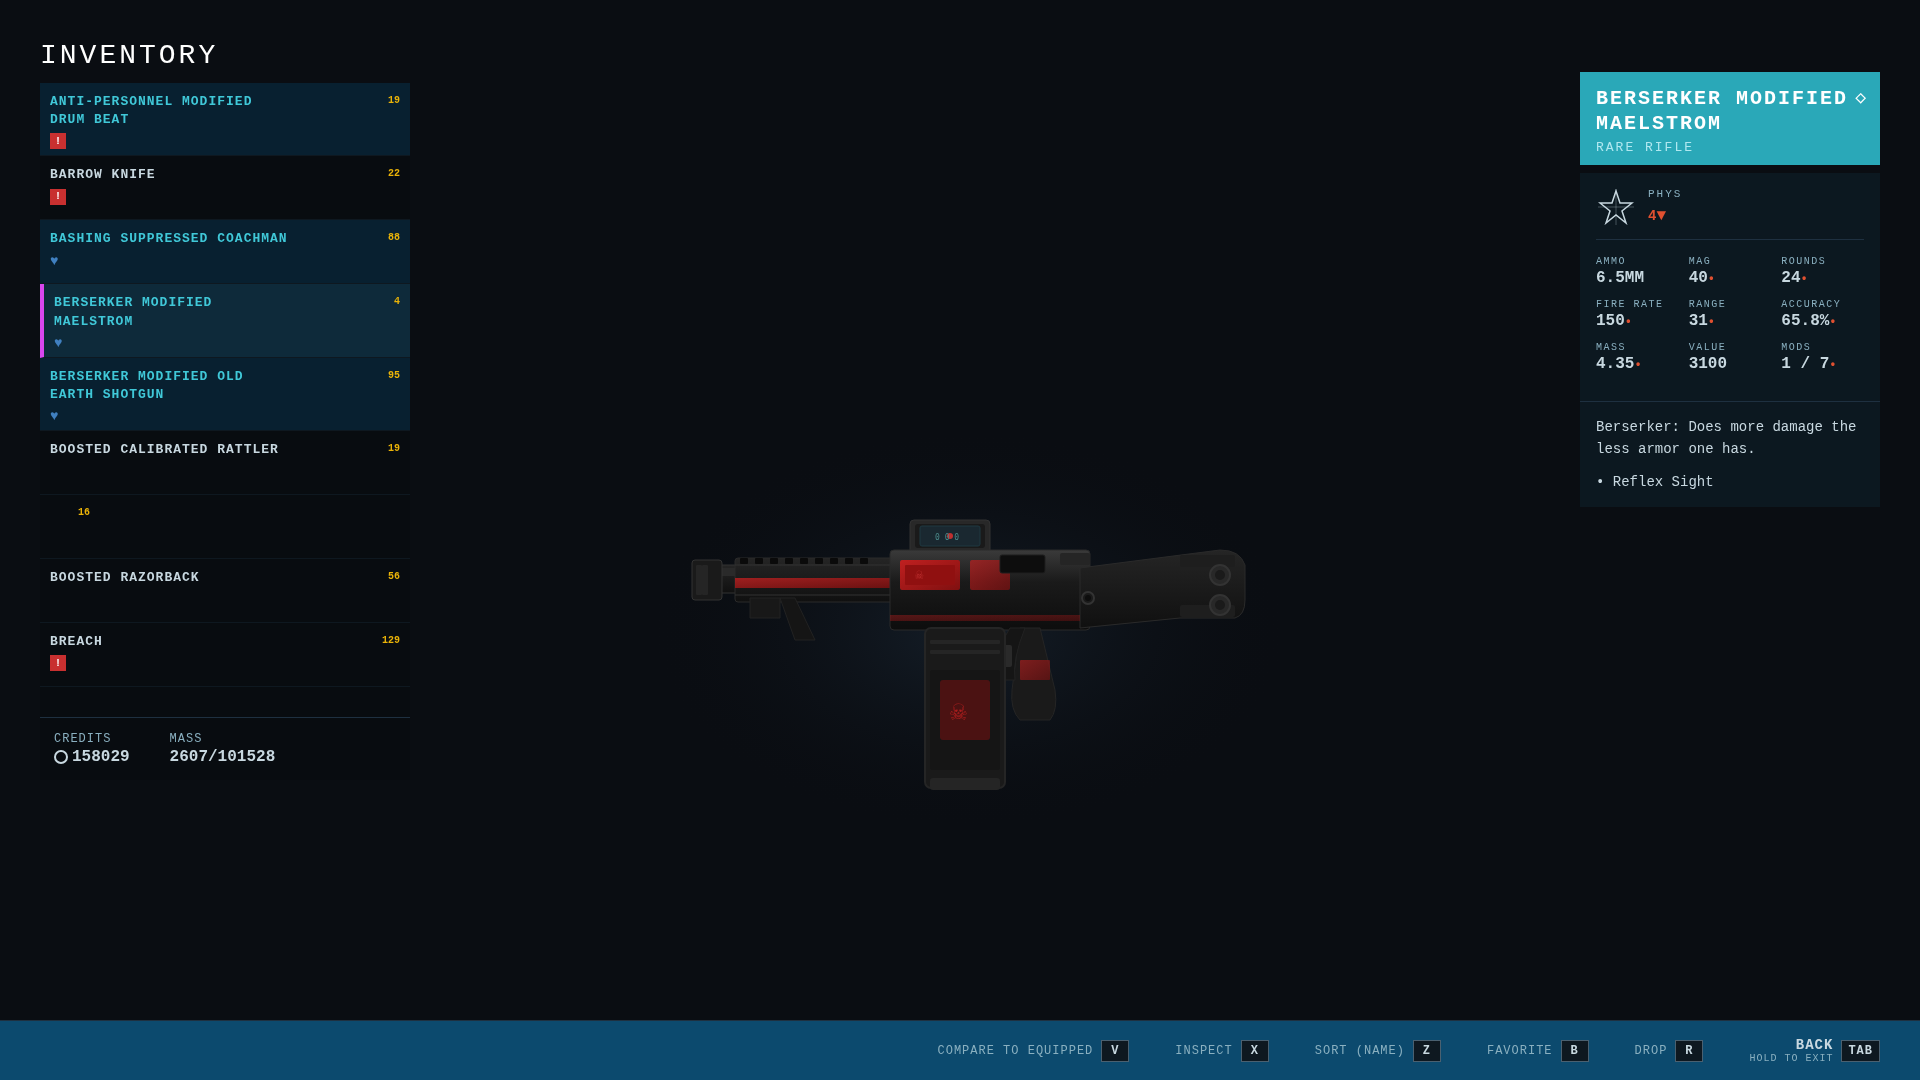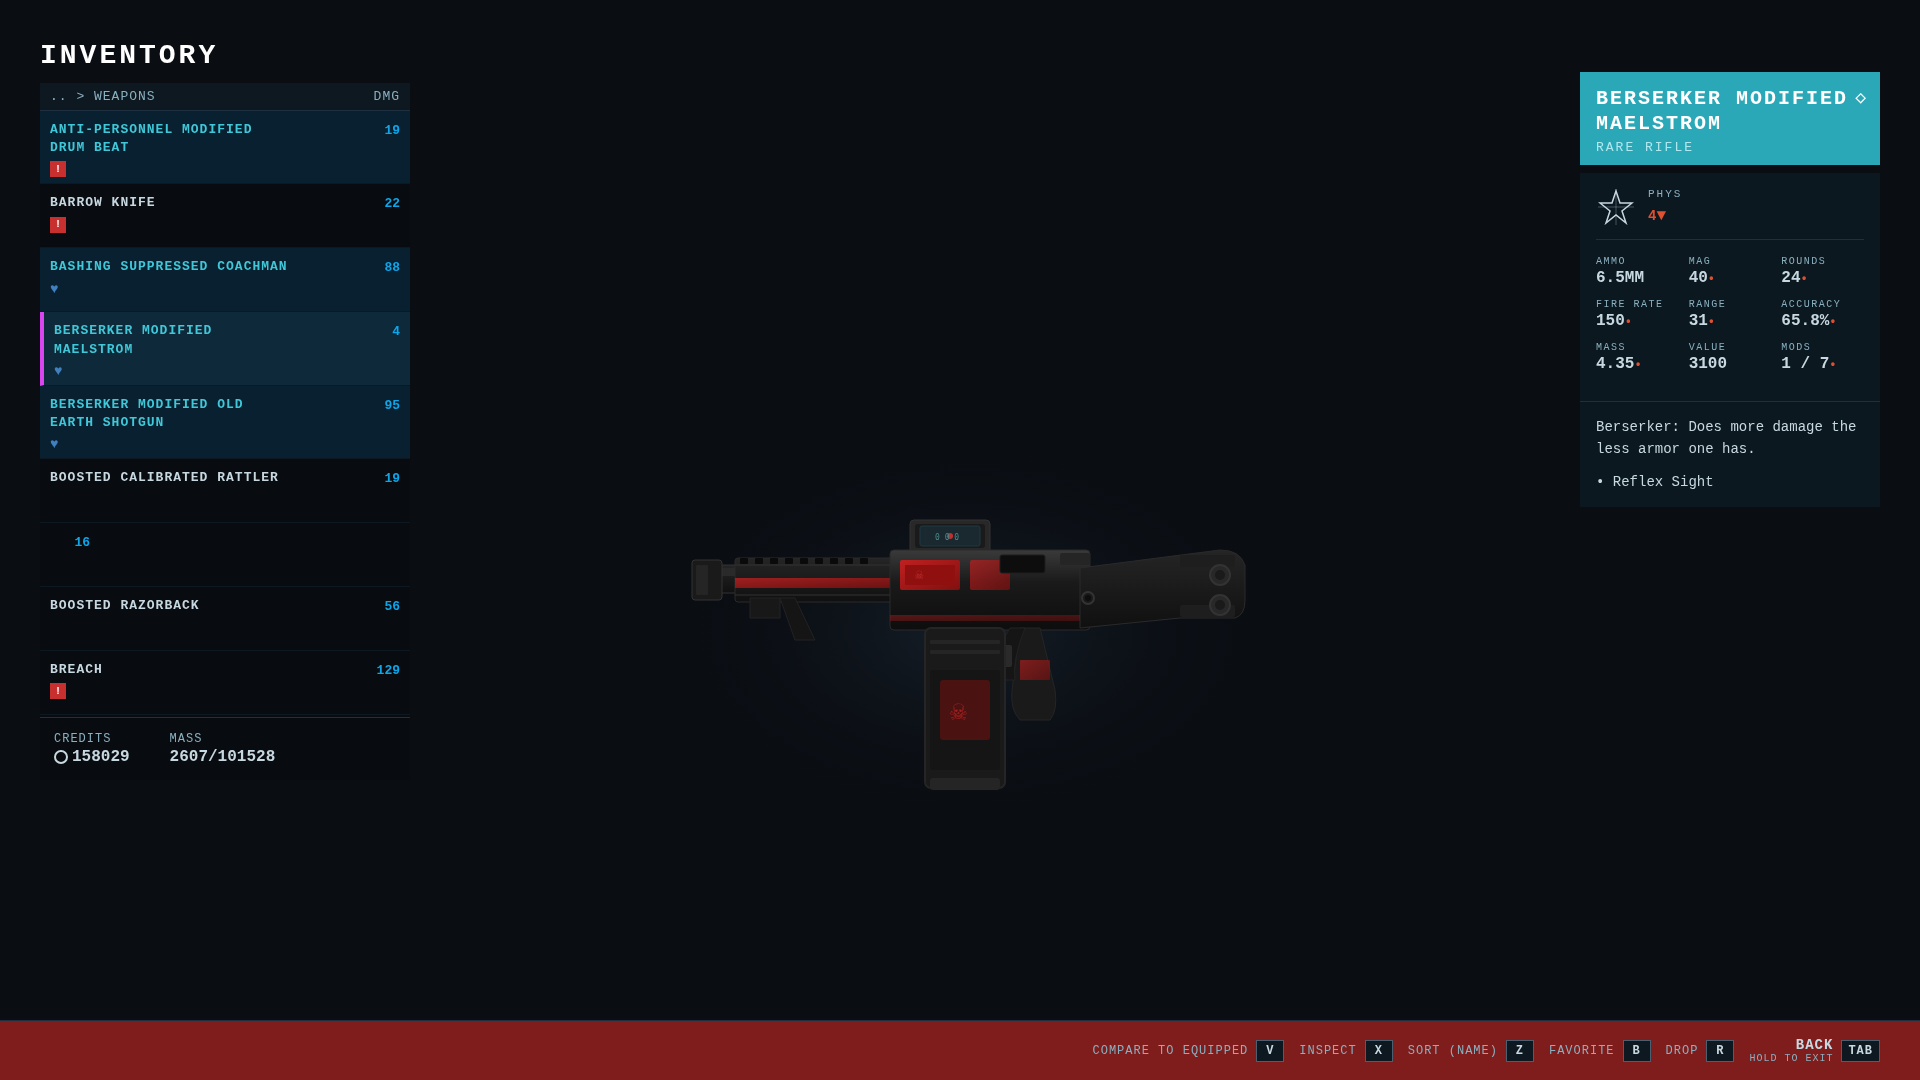--- a/index.html
+++ b/index.html
@@ -19,21 +19,21 @@
       top: 40px;
       left: 40px;
       width: 370px;
       height: 740px;
       display: flex;
       flex-direction: column;
     }
 
     .inventory-title {
       font-size: 28px;
-      font-weight: bold;
+      font-weight: normal;
       color: #ffffff;
       letter-spacing: 3px;
       margin-bottom: 12px;
       text-transform: uppercase;
     }
 
     .inventory-header {
       display: flex;
       justify-content: space-between;
       align-items: center;
@@ -83,22 +83,22 @@
       letter-spacing: 1px;
       line-height: 1.4;
       max-width: 240px;
     }
 
     .weapon-item.normal .weapon-name {
       color: #c8d8e0;
     }
 
     .weapon-dmg {
-      font-size: 13px;
-      color: #0ea5e9;
+      font-size: 10px;
+      color: #eab308;
       font-weight: bold;
       min-width: 40px;
       text-align: right;
       padding-top: 2px;
     }
 
     .weapon-icon-row {
       display: flex;
       align-items: center;
       gap: 6px;
@@ -301,27 +301,27 @@
       position: relative;
     }
 
     
     .bottom-bar {
       position: absolute;
       bottom: 0;
       left: 0;
       right: 0;
       height: 60px;
-      background: #7f1d1d;
+      background: #0c4a6e;
       border-top: 1px solid #1e3040;
       display: flex;
       align-items: center;
       justify-content: flex-end;
       padding: 0 40px;
-      gap: 15px;
+      gap: 46px;
     }
 
     .key-action {
       display: flex;
       align-items: center;
       gap: 8px;
       font-size: 12px;
       color: #8ab0c0;
       letter-spacing: 1px;
       text-transform: uppercase;
@@ -358,24 +358,20 @@
       color: #8ab0c0;
       letter-spacing: 1px;
     }
   </style>
 </head>
 <body>
 
 <div class="inventory-panel">
   <div class="inventory-title">INVENTORY</div>
 
-  <div class="inventory-header">
-    <span>.. &gt; WEAPONS</span>
-    <span>DMG</span>
-  </div>
 
   <div class="inventory-list" id="weapon-list">
       <div class="weapon-item teal">
         <div style="flex: 1 1 0%;">
           <div class="weapon-name">ANTI-PERSONNEL MODIFIED DRUM BEAT</div>
           <div class="weapon-icon-row">
             <div class="item-badge">!</div>
           </div>
         </div>
         <div class="weapon-dmg">19</div>

